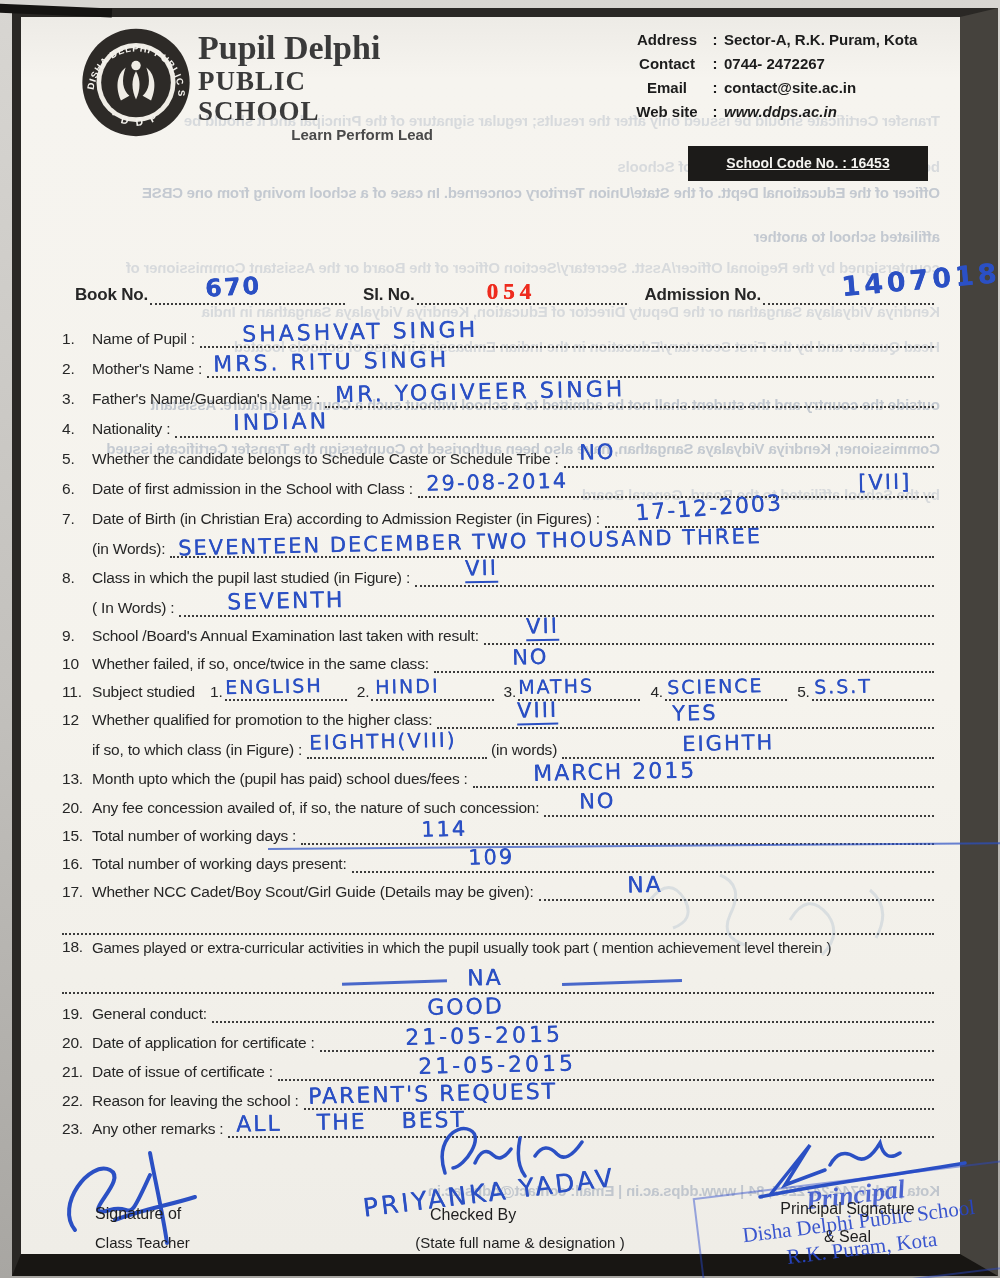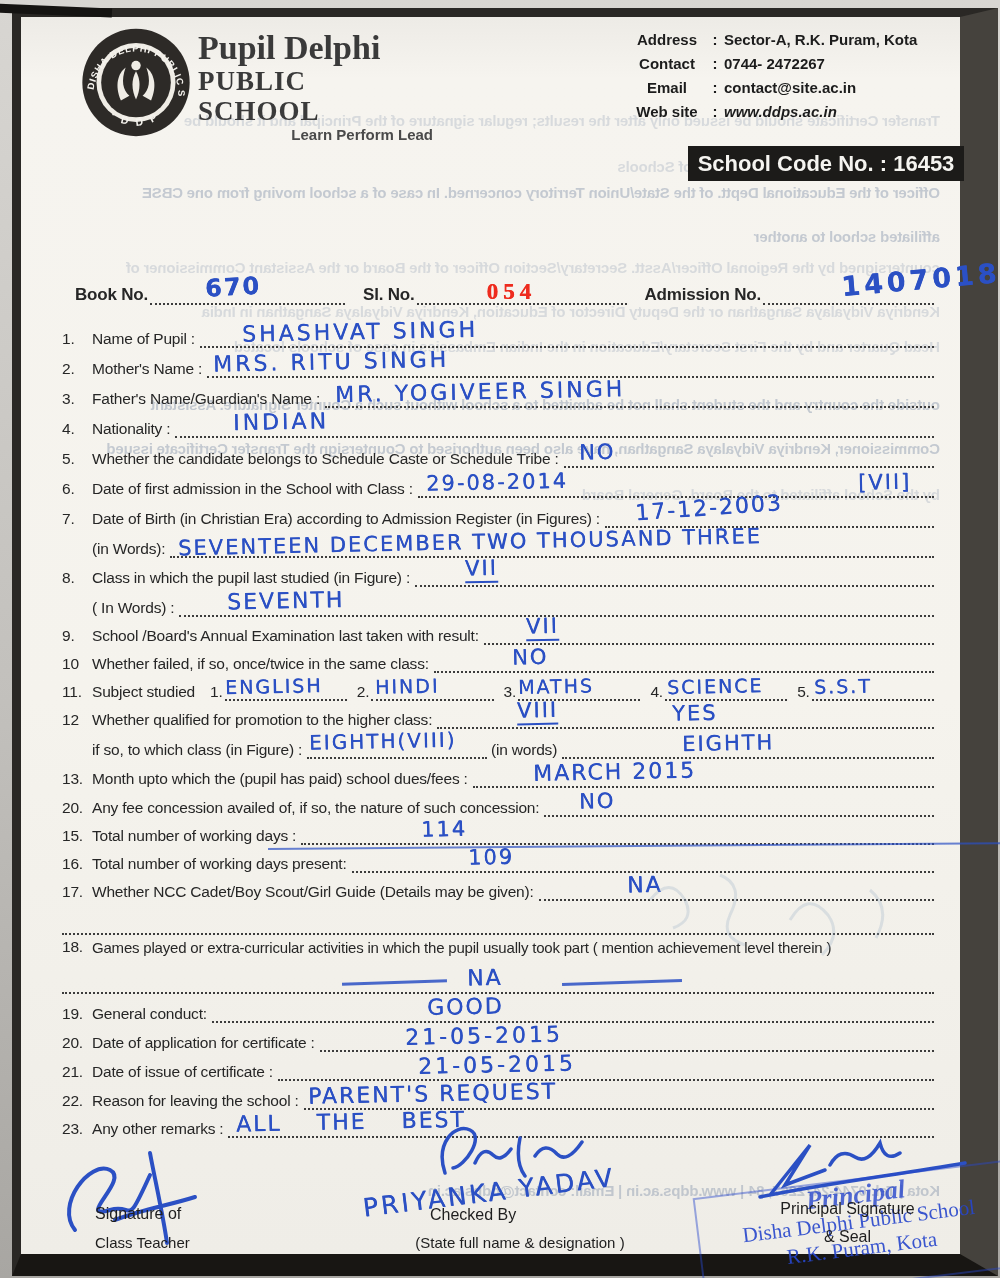--- a/index.html
+++ b/index.html
@@ -27,21 +27,21 @@
   .sn3{font-family:"Liberation Sans",sans-serif;font-size:15px;font-weight:bold;color:#4a4a4a;text-align:right;margin-top:0px;}
   .contact{position:absolute;left:628px;top:28px;width:312px;font-size:15px;font-weight:bold;color:#1c1c1c;}
   .contact .crow{display:flex;line-height:24px;}
   .contact .cl{width:78px;text-align:center;flex:none;}
   .contact .cc{width:18px;text-align:center;flex:none;}
   .contact .cv{flex:1;}
   .cv-italic{font-style:italic;}
 
   .blackbox{position:absolute;background:#1c1b19;color:#f5f4f0;font-weight:bold;text-align:center;}
   .affil{left:105px;top:150px;width:272px;height:35px;line-height:35px;font-size:19px;}
-  .scode{left:688px;top:146px;width:276px;height:35px;line-height:35px;font-size:22px;}
+  .scode{left:688px;top:146px;width:240px;height:35px;line-height:35px;font-size:14px;text-decoration:underline;}
   .title{left:295px;top:208px;width:420px;height:50px;line-height:50px;font-size:31px;letter-spacing:2px;
          text-shadow:1px 1px 0 #000;}
 
   
   .row{position:absolute;left:62px;right:66px;display:flex;align-items:flex-end;
        font-size:15.5px;color:#262626;letter-spacing:-.2px;}
   .row .num{width:30px;flex:none;}
   .row .lbl{flex:none;padding-right:5px;white-space:nowrap;}
   .row .fill{flex:1;border-bottom:2px dotted #3c3c3c;position:relative;height:20px;}
   .fillw{flex:none !important;}

